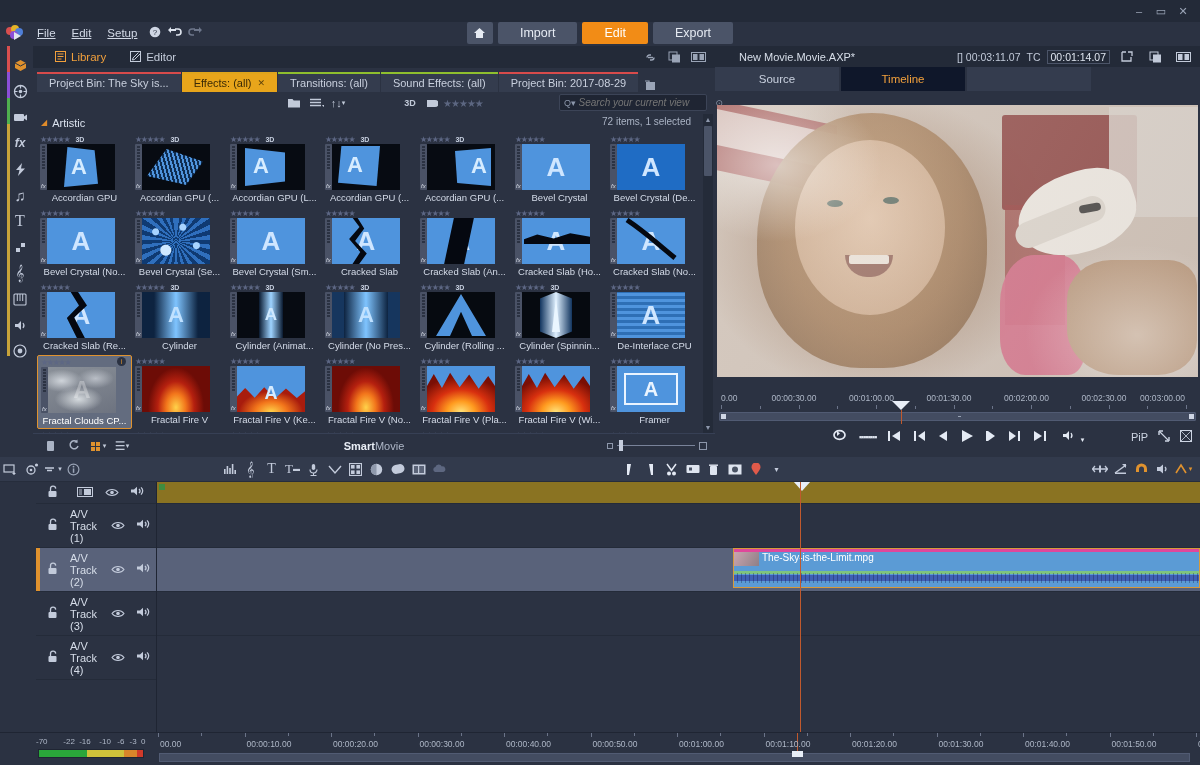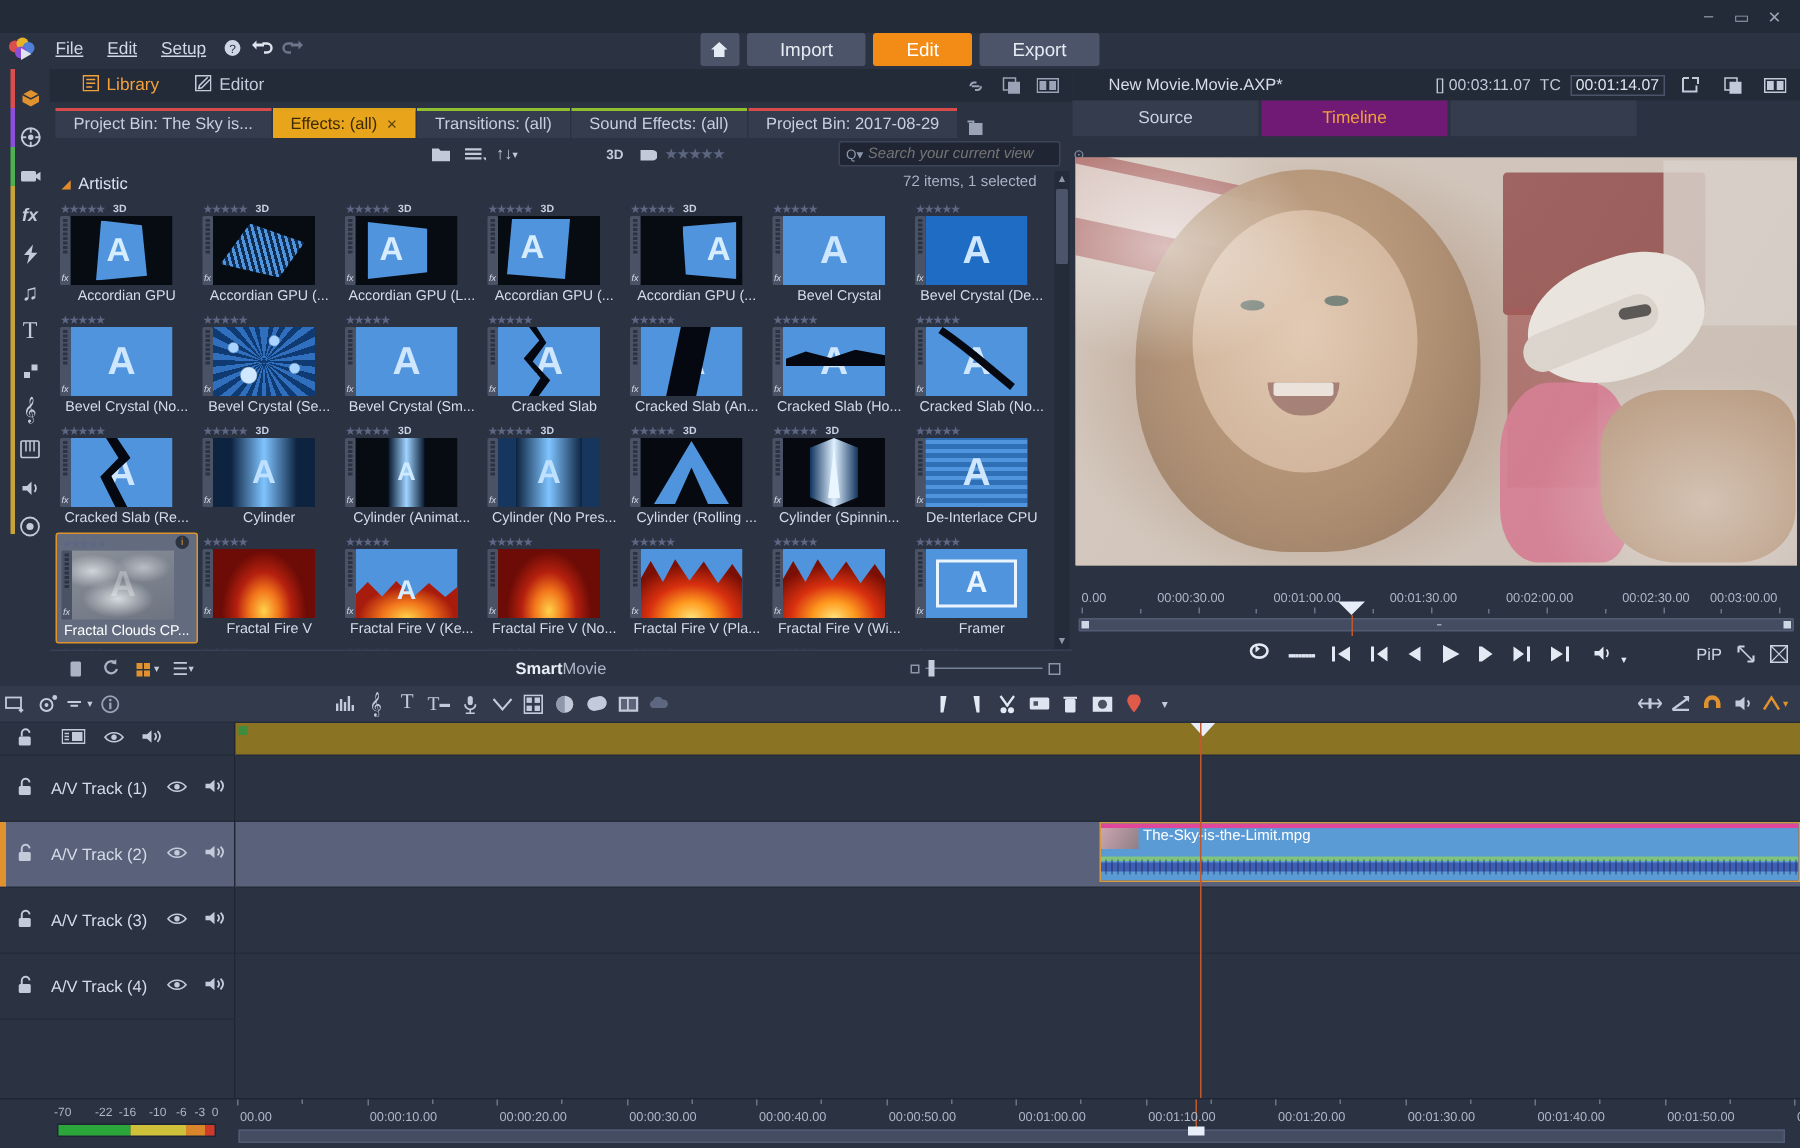--- a/index.html
+++ b/index.html
@@ -136,21 +136,21 @@
 
   
   #rightpanel{ width:485px; background:#2b3242; display:flex; flex-direction:column; }
   #rptitle{ height:21px; background:#232a38; display:flex; align-items:center; padding:0 6px; gap:6px;}
   #rptitle .nm{ color:#d7dee9; font-size:11px; margin-left:18px; flex:1; }
   #rptitle .tcg{ color:#c2cad9; font-size:10.5px; }
   #rptitle .tcbox{ border:1px solid #4b5468; padding:0 3px; font-size:10.5px; color:#dfe5ef;}
   #rptabs{ height:24px; background:#2b3242; display:flex; }
   .rptab{ width:124px; height:24px; display:flex; align-items:center; justify-content:center;
     font-size:11.5px; color:#c9d1df; background:#343c4e; margin-right:2px;}
-  .rptab.active{ color:#f2a03c; background:#701a75; }
+  .rptab.active{ color:#f2a03c; background:#0f172a; }
   .rptab.empty{ background:#343c4e; }
   #preview{ height:300px; background:#2b3242; display:flex; align-items:center; justify-content:center;}
   #pvimg{ width:481px; height:272px; position:relative; overflow:hidden; background:#b9a79a;}
 
   #pvscrub{ height:32px; position:relative; }
   .tick{ position:absolute; top:2px; font-size:8.5px; color:#aeb7c7; }
   .tickm{ position:absolute; top:14px; width:1px; height:4px; background:#6b7489;}
   #pvbar{ position:absolute; left:4px; right:4px; top:21px; height:9px; background:#434c61;
     border:1px solid #515b73; border-radius:1px;}
   #pvbar .end{ position:absolute; top:1px; width:5px; height:5px; background:#cfd6e4; }
@@ -168,21 +168,21 @@
   
   #timeline{ height:310px; background:#2b3242; display:flex; flex-direction:column; }
   #tltoolbar{ height:25px; background:#323a4c; display:flex; align-items:center; border-bottom:1px solid #262d3c;}
   .tlico{ width:21px; height:21px; display:flex; align-items:center; justify-content:center;
     color:#c3cbdb; font-size:12px;}
   .tlico.orange{ color:#e0922e; }
   .tlico.red{ color:#e05a4a; }
   #tlright{ margin-left:auto; display:flex; align-items:center; padding-right:6px; }
 
   #tlmain{ flex:1; display:flex; overflow:hidden; position:relative; }
-  #trackheads{ width:157px; background:#2b3242; border-right:1px solid #1f2533;}
+  #trackheads{ width:157px; background:#2b3242; border-right:1px solid #1f2533;padding-left:36px;}
   .th{ height:44px; display:flex; align-items:center; gap:0; border-bottom:1px solid #242b39;
     position:relative; }
   .th.small{ height:22px; }
   .th.sel{ background:#59627a; }
   .th .selbar{ position:absolute; left:0; top:0; bottom:0; width:4px; background:#e0922e; }
   .th .lock{ width:34px; text-align:center; color:#c3cbdb; font-size:11px; }
   .th .nm{ flex:1; font-size:11px; color:#d6dde9; }
   .th .eye{ width:24px; text-align:center; color:#c3cbdb; font-size:11px;}
   .th .spk{ width:26px; text-align:center; color:#c3cbdb; font-size:12px;}
 

